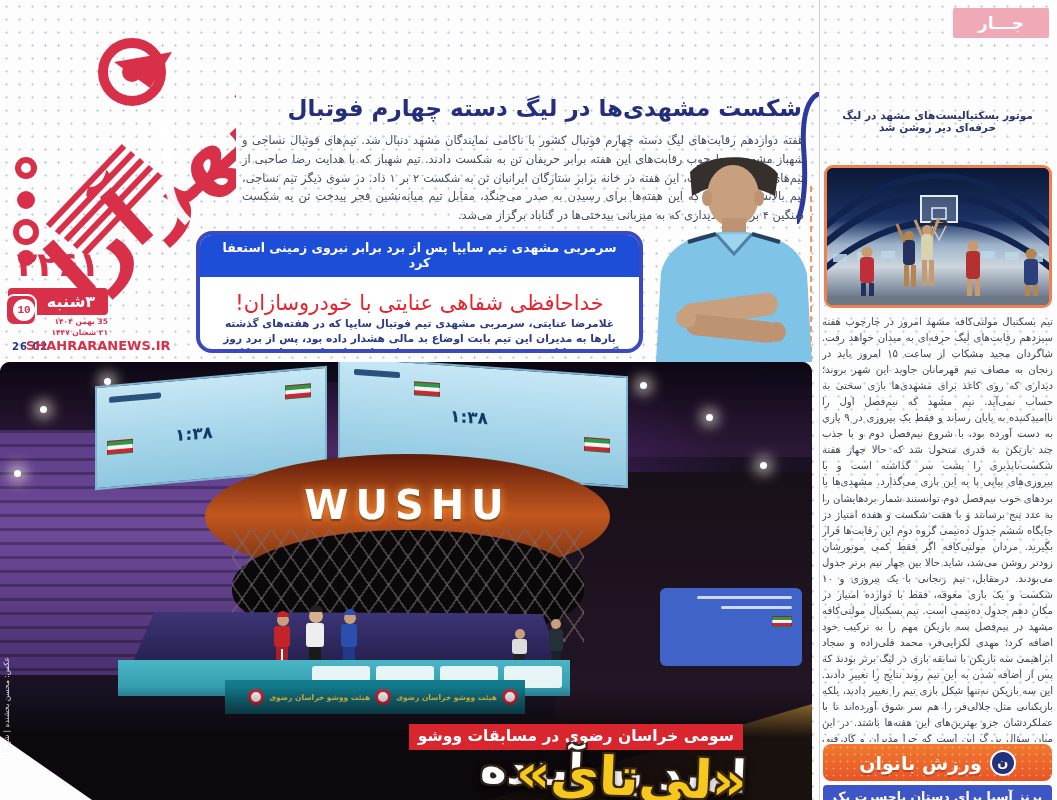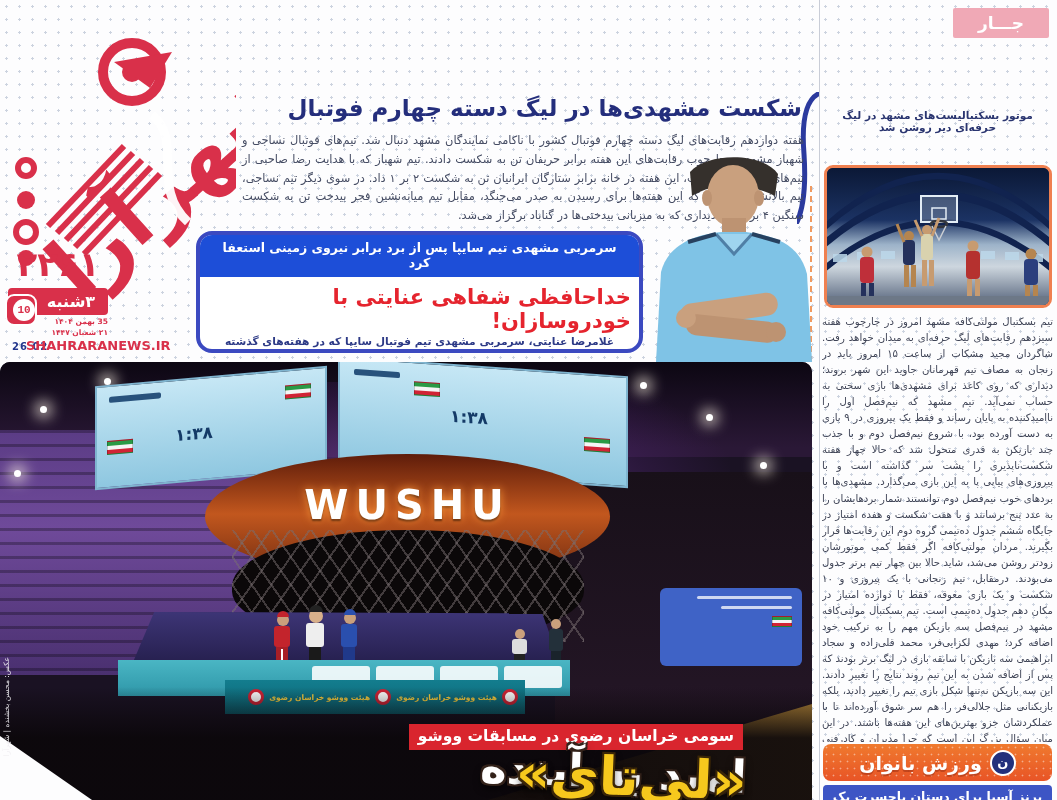--- a/index.html
+++ b/index.html
@@ -42,22 +42,22 @@
   .bracket { position:absolute; left:797px; top:92px; }
   .fb-body { position:absolute; left:242px; top:131px; width:562px; text-align:justify;
            font-size:11.4px; line-height:18.8px; color:#454c63; }
   .coach { position:absolute; left:628px; top:150px; width:192px; height:212px; z-index:1; }
 
   
   .saipa-card { position:absolute; left:196px; top:231px; width:447px; height:122px;
            border:4px solid #3b49c0; border-radius:16px; background:#fff; overflow:hidden; z-index:2; }
   .saipa-kicker { background:#1d4ed8; color:#fff; font-size:12.5px; font-weight:bold;
            text-align:center; padding:5px 10px 7px; }
-  .saipa-headline { color:#e5242e; font-size:21px; font-weight:bold; text-align:right;
-           padding:8px 8px 1px; }
+  .saipa-headline { color:#e5242e; font-size:21px; font-weight:normal; text-align:center;
+           padding:14px 8px 1px; }
   .saipa-body { font-size:10.7px; line-height:14.6px; color:#2d3a86; text-align:center;
            padding:1px 12px; font-weight:bold; }
 
   
   .wushu { position:absolute; left:0; top:362px; width:812px; height:438px;
            border-radius:10px 10px 0 0; overflow:hidden; background:#1a1223; }
   .wushu * { position:absolute; }
   .w-ceiling { left:0; top:0; width:812px; height:95px;
            background:linear-gradient(180deg,#0c0712,#2a1836 90%); }
   .w-glow { left:110px; top:20px; width:620px; height:290px;

